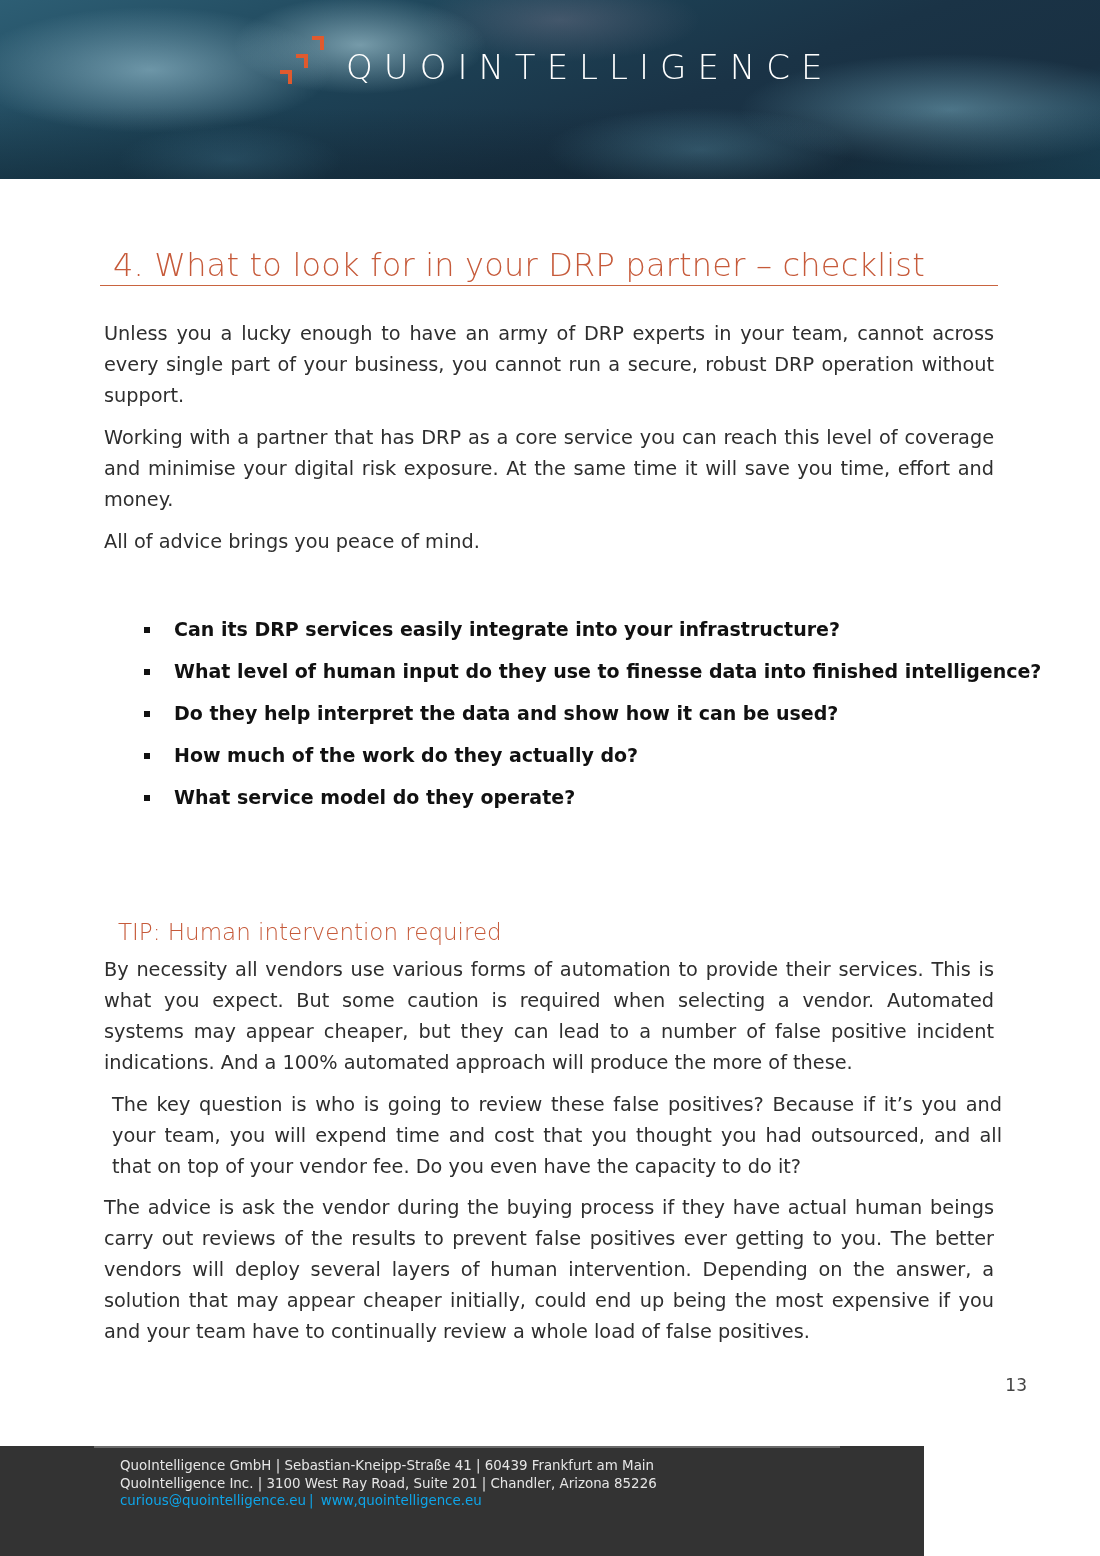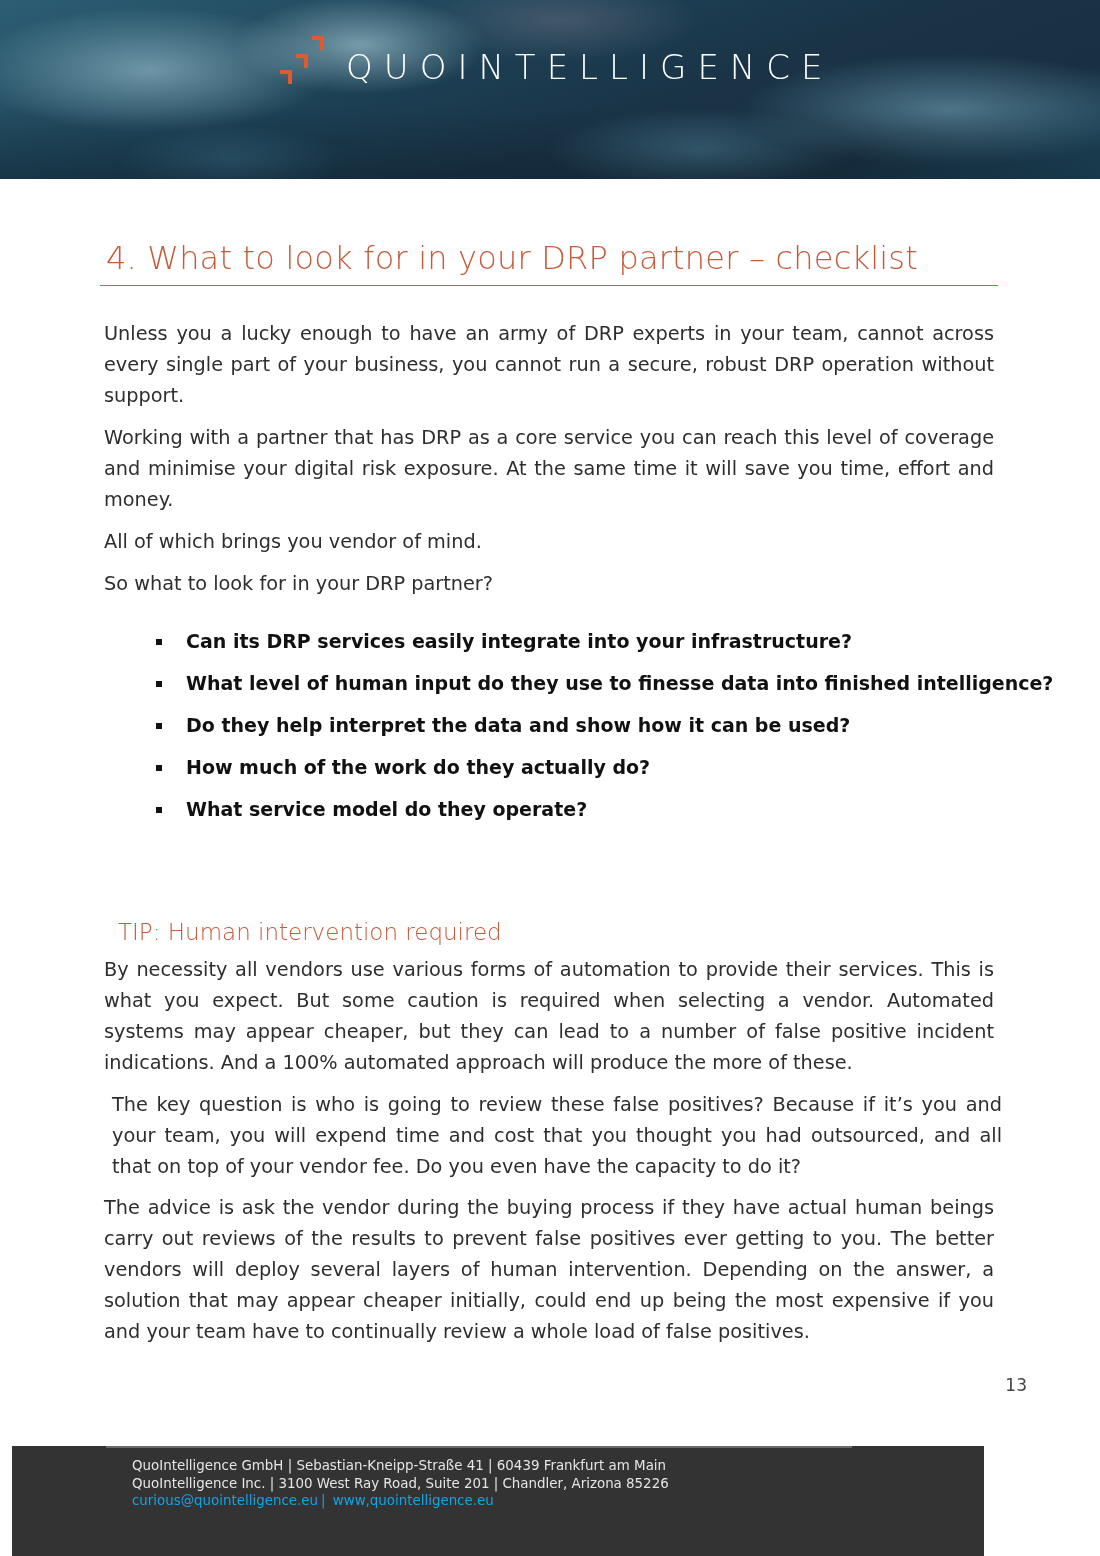--- a/index.html
+++ b/index.html
@@ -62,21 +62,21 @@
     }
     .banner-subtitle span { position: relative; left: 0px; }
 
     
     .content {
       position: absolute;
       left: 104px; top: 234px;
       width: 890px;
     }
     .section-title {
-      margin: 2px;
+      margin: 9px;
       font-family: "DejaVu Sans", sans-serif;
       font-weight: 300;
       font-size: 32px;
       color: #c65a3a;
       line-height: 44px;
       letter-spacing: 0.2px;
     }
     .title-rule {
       position: absolute;
       left: -4px; top: 51px;
@@ -92,21 +92,21 @@
       margin: 0;
     }
     .p1 { position: absolute; top: 84px; left: 0; width: 890px; }
     .p2 { position: absolute; top: 188px; left: 0; width: 890px; }
     .p3 { position: absolute; top: 292px; left: 0; width: 890px; text-align: left; }
     .p4 { position: absolute; top: 334px; left: 0; width: 890px; text-align: left; }
 
     .checklist {
       position: absolute;
       top: 376px; left: 34px;
-      margin: 16px; padding: 0;
+      margin: 4px; padding: 0;
       list-style: none;
       width: 880px;
     }
     .checklist li {
       position: relative;
       height: 42px;
       line-height: 31px;
       padding-left: 32px;
       font-family: "DejaVu Sans", sans-serif;
       font-weight: bold;
@@ -139,24 +139,23 @@
       position: absolute;
       right: 73px; top: 1375px;
       font-family: "DejaVu Sans", sans-serif;
       font-size: 17px;
       color: #444444;
     }
 
     
     .footer {
       position: absolute;
-      left: 12px; top: 1446px;
+      left: 0; top: 1446px;
       width: 924px; height: 110px;
       background: #333333;
-      padding-left: 48px;
     }
     .footer-rule {
       position: absolute;
       left: 94px; top: 0;
       width: 746px; height: 2px;
       background: #6a6a6a;
     }
     .footer-lines {
       position: absolute;
       left: 120px; top: 11px;
@@ -182,22 +181,21 @@
     <span class="brand-name">QUOINTELLIGENCE</span>
   </div>
 </div>
 
 <div class="content">
   <h1 class="section-title">4. What to look for in your DRP partner – checklist</h1>
   <div class="title-rule"></div>
 
   <p class="body-text p1">Unless you a lucky enough to have an army of DRP experts in your team, cannot across every single part of your business, you cannot run a secure, robust DRP operation without support.</p>
   <p class="body-text p2">Working with a partner that has DRP as a core service you can reach this level of coverage and minimise your digital risk exposure. At the same time it will save you time, effort and money.</p>
-  <p class="body-text p3">All of which brings you vendor of mind.</p>
-  <p class="body-text p4">So what to look for in your DRP partner?</p>
+  <p class="body-text p3">All of advice brings you peace of mind.</p>
 
   <ul class="checklist">
     <li>
       <span class="bullet"></span>
       <span>Can its DRP services easily integrate into your infrastructure?</span>
     </li>
     <li>
       <span class="bullet"></span>
       <span>What level of human input do they use to finesse data into finished intelligence?</span>
     </li>

